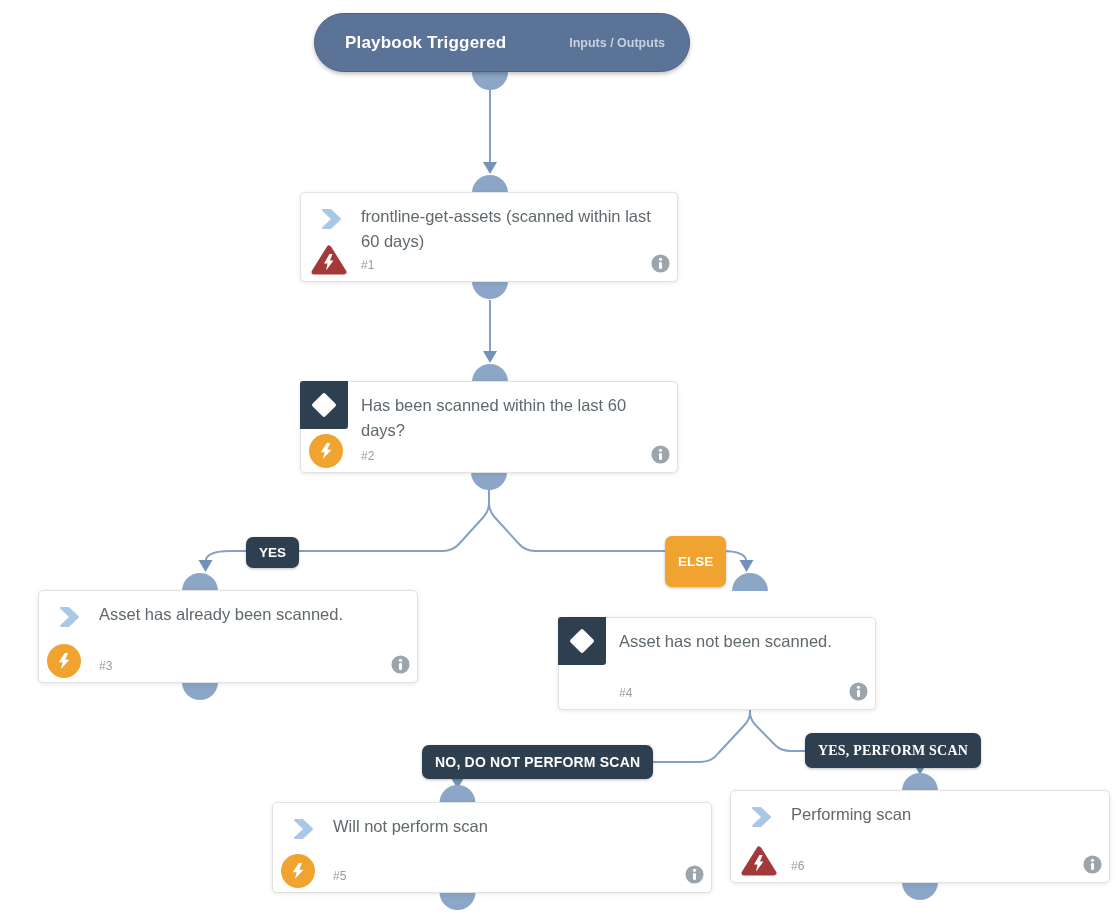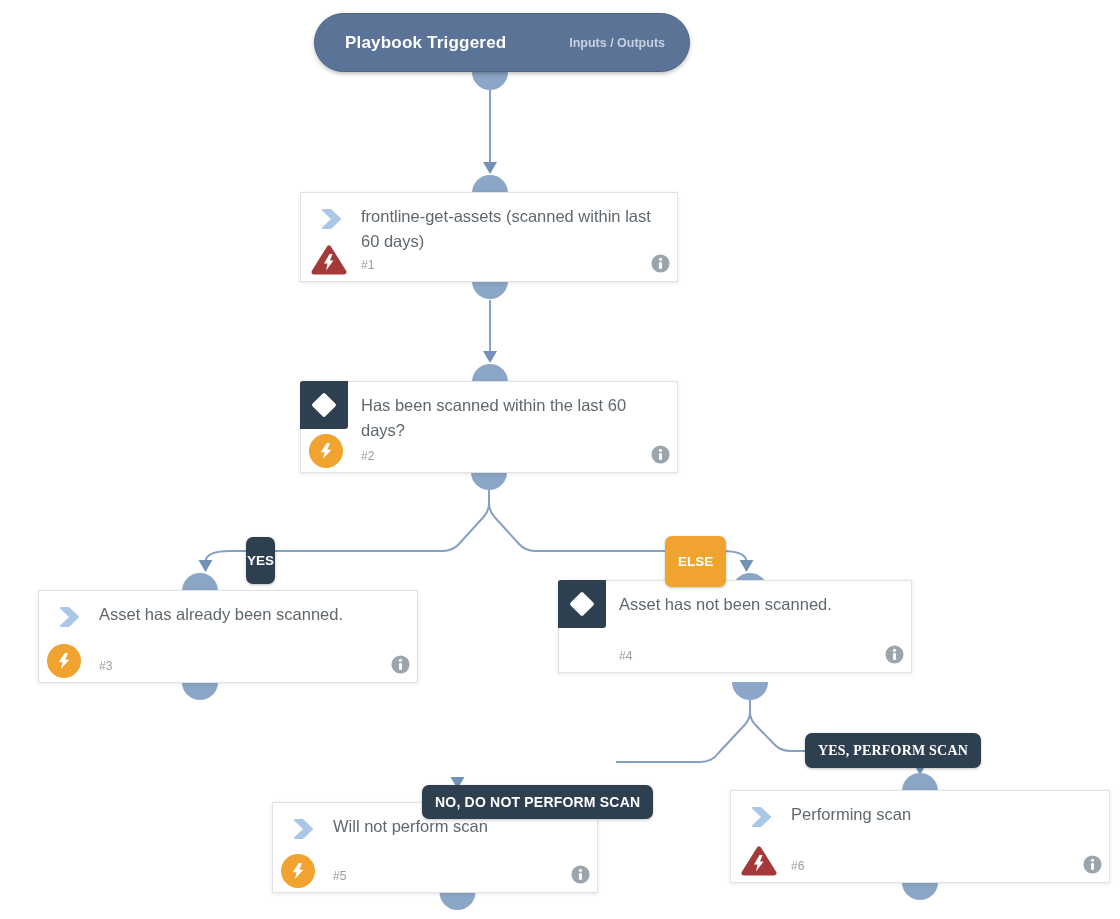--- a/index.html
+++ b/index.html
@@ -9,43 +9,43 @@
 
   
   .trigger{position:absolute;left:314px;top:13px;width:376px;height:59px;
     background:#5b7397;border:1px solid #4e6384;border-radius:30px;
     box-shadow:0 2px 4px rgba(0,0,0,.25);display:flex;align-items:center;
     justify-content:space-between;box-sizing:border-box;padding:0 24px 0 30px;z-index:3;}
   .trigger-title{color:#fff;font-size:17px;font-weight:bold;letter-spacing:.2px;}
   .trigger-io{color:#c7d0de;font-size:12.5px;font-weight:bold;}
 
   
-  .card{position:absolute;background:#fff;border:1px solid #e2e2e2;border-radius:0;
+  .card{position:absolute;background:#fff;border:1px solid #e2e2e2;border-radius:5px;
     box-shadow:0 1px 4px rgba(0,0,0,.10);box-sizing:border-box;z-index:3;}
   .card .title{position:absolute;left:60px;top:11px;right:18px;font-size:16.5px;
     line-height:25px;color:#5f686d;}
   .card .nid{position:absolute;left:60px;bottom:9px;font-size:12px;color:#9b9b9b;}
   .chev{position:absolute;left:20px;top:16px;width:22px;height:20px;}
   .cond-square{position:absolute;left:-1px;top:-1px;width:48px;height:48px;
     background:#2e3f50;border-radius:3px 0 3px 0;display:flex;align-items:center;justify-content:center;}
   .diamond{width:18px;height:18px;background:#fff;transform:rotate(45deg);border-radius:2px;}
   .badge-circle{position:absolute;left:8px;bottom:4px;width:34px;height:34px;border-radius:50%;
     background:#f0a32e;display:flex;align-items:center;justify-content:center;}
   .badge-tri{position:absolute;left:10px;bottom:5px;width:36px;height:32px;}
   .info{position:absolute;right:7px;bottom:8px;width:19px;height:19px;cursor:pointer;}
 
   
   .elabel{position:absolute;color:#fff;font-weight:bold;white-space:nowrap;z-index:4;
     display:flex;align-items:center;justify-content:center;border-radius:7px;
     box-shadow:0 1px 3px rgba(0,0,0,.25);}
   .elabel.dark{background:#2e3f50;}
   .elabel.orange{background:#f0a32e;}
-  .lbl-yes{left:246px;top:537px;height:47px;padding:0 1px;font-size:13.5px;}
+  .lbl-yes{left:246px;top:537px;height:31px;padding:0 13px;font-size:13.5px;}
   .lbl-else{left:665px;top:536px;height:31px;padding:10px 13px;font-size:13.5px;}
-  .lbl-no{left:422px;top:745px;height:34px;padding:0 13px;font-size:14px;letter-spacing:.2px;margin-top:40px;}
+  .lbl-no{left:422px;top:745px;height:34px;padding:0 13px;font-size:14px;letter-spacing:.2px;}
   .lbl-yps{left:805px;top:733px;height:35px;padding:0 13px;font-size:14px;letter-spacing:.2px;font-family:Liberation Serif, serif;}
 </style>
 </head>
 <body>
 
 <div id="canvas">
 
   <svg class="layer" width="1120" height="919" viewBox="0 0 1120 919">
     <g stroke="#84a0c4" stroke-width="2" fill="none">
       <line x1="490" y1="89" x2="490" y2="164"></line>
@@ -136,37 +136,37 @@
         </svg>
     </div>
     <span class="nid">#3</span>
     <svg class="info" viewBox="0 0 20 20">
       <circle cx="10" cy="10" r="9.5" fill="#9aa5ad"></circle>
       <circle cx="10" cy="5.6" r="1.7" fill="#fff"></circle>
       <rect x="8.4" y="8.4" width="3.2" height="7.4" rx="1.4" fill="#fff"></rect>
     </svg>
   </div>
 
-  <div class="card" style="left:558px;top:580px;width:354px;height:93px;">
+  <div class="card" style="left:558px;top:617px;width:318px;height:93px;">
     <div class="cond-square">
         <div class="diamond"></div>
       </div>
     <div class="title">Asset has not been scanned.</div>
     <span class="nid">#4</span>
     <svg class="info" viewBox="0 0 20 20">
       <circle cx="10" cy="10" r="9.5" fill="#9aa5ad"></circle>
       <circle cx="10" cy="5.6" r="1.7" fill="#fff"></circle>
       <rect x="8.4" y="8.4" width="3.2" height="7.4" rx="1.4" fill="#fff"></rect>
     </svg>
   </div>
 
   <div class="elabel dark lbl-no">NO, DO NOT PERFORM SCAN</div>
   <div class="elabel dark lbl-yps">YES, PERFORM SCAN</div>
 
-  <div class="card" style="left:272px;top:802px;width:326px;height:91px;">
+  <div class="card" style="left:272px;top:802px;width:440px;height:91px;">
     <svg class="chev" viewBox="0 0 22 20">
       <path d="M2 1 h7.5 l9.5 9 -9.5 9 H2 l9.5 -9 Z" fill="#a9c7e6" stroke="#a9c7e6" stroke-width="2" stroke-linejoin="round"></path>
     </svg>
     <div class="title">Will not perform scan</div>
     <div class="badge-circle">
       <svg width="18" height="18" viewBox="0 0 20 20">
           <polygon points="11,1 4,11.5 8.5,11.5 6.5,19 16,8.5 11.5,8.5 14.5,1" fill="#fff"></polygon>
         </svg>
     </div>
     <span class="nid">#5</span>

